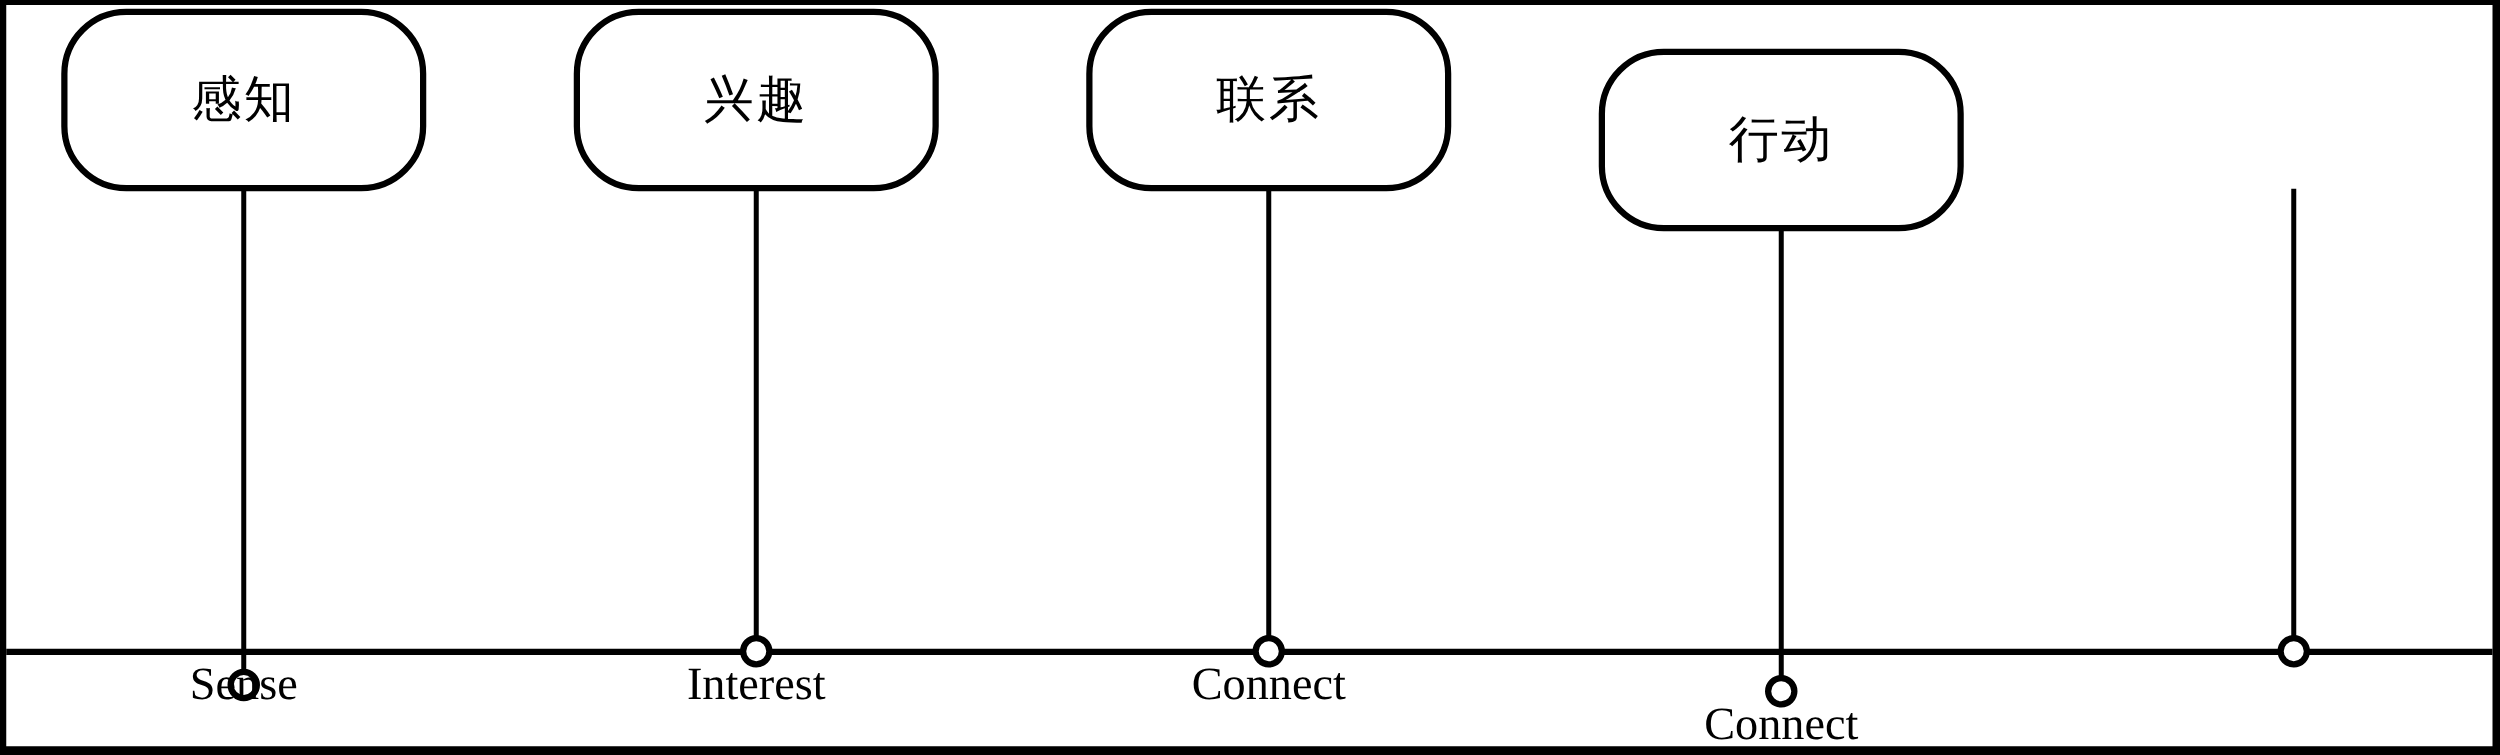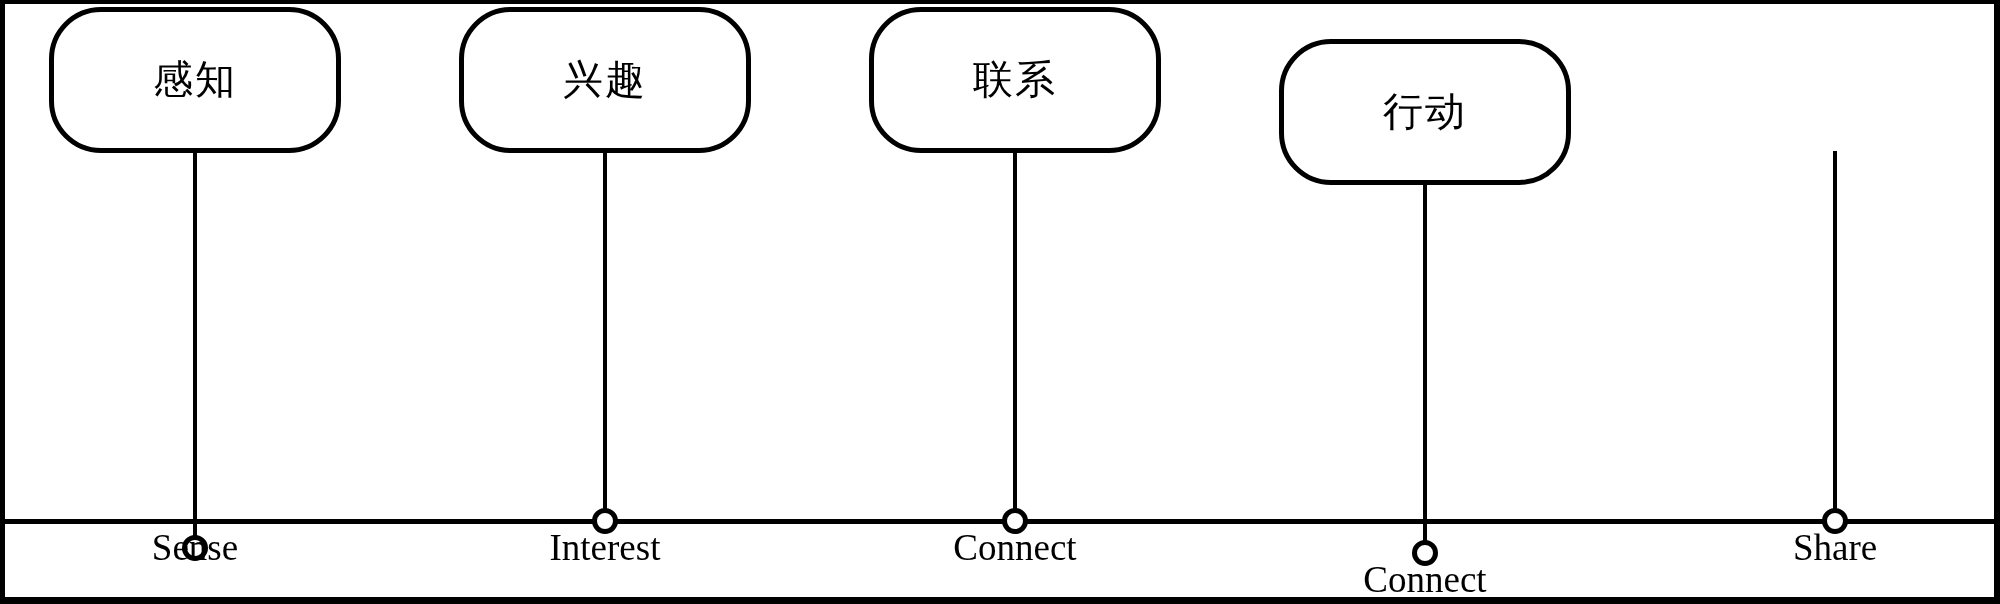--- a/index.html
+++ b/index.html
@@ -154,16 +154,15 @@
       <span class="zh-label">行动</span>
     </div>
     <div class="connector"></div>
     <div class="marker"></div>
     <div class="en-label">Connect</div>
   </div>
 
   <div class="stage stage-5">
     <div class="connector"></div>
     <div class="marker"></div>
-    <div class="en-label">Share</div>
   </div>
 
 </div>
 
 </body></html>

